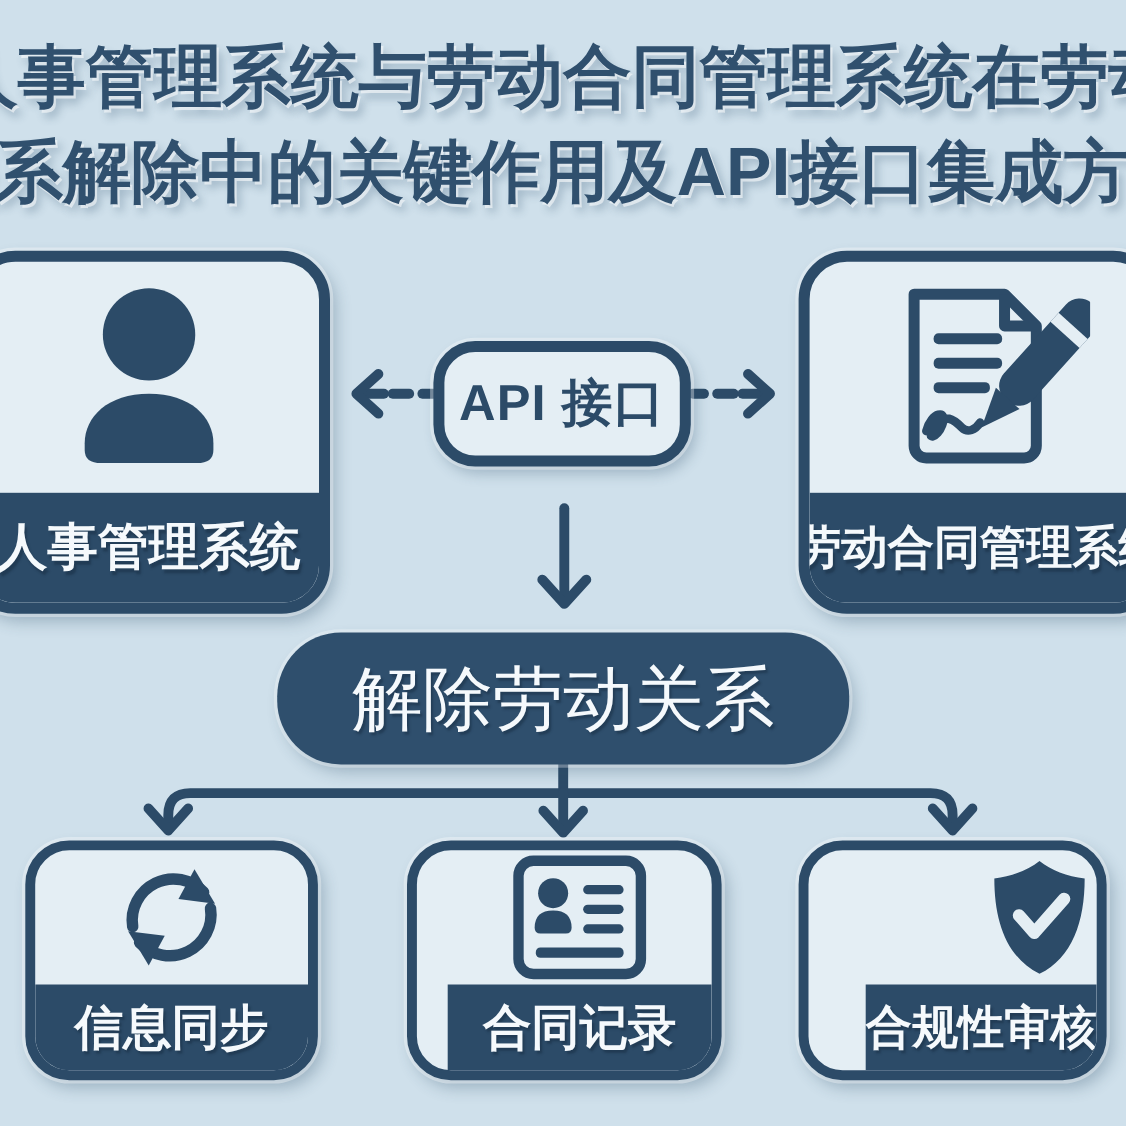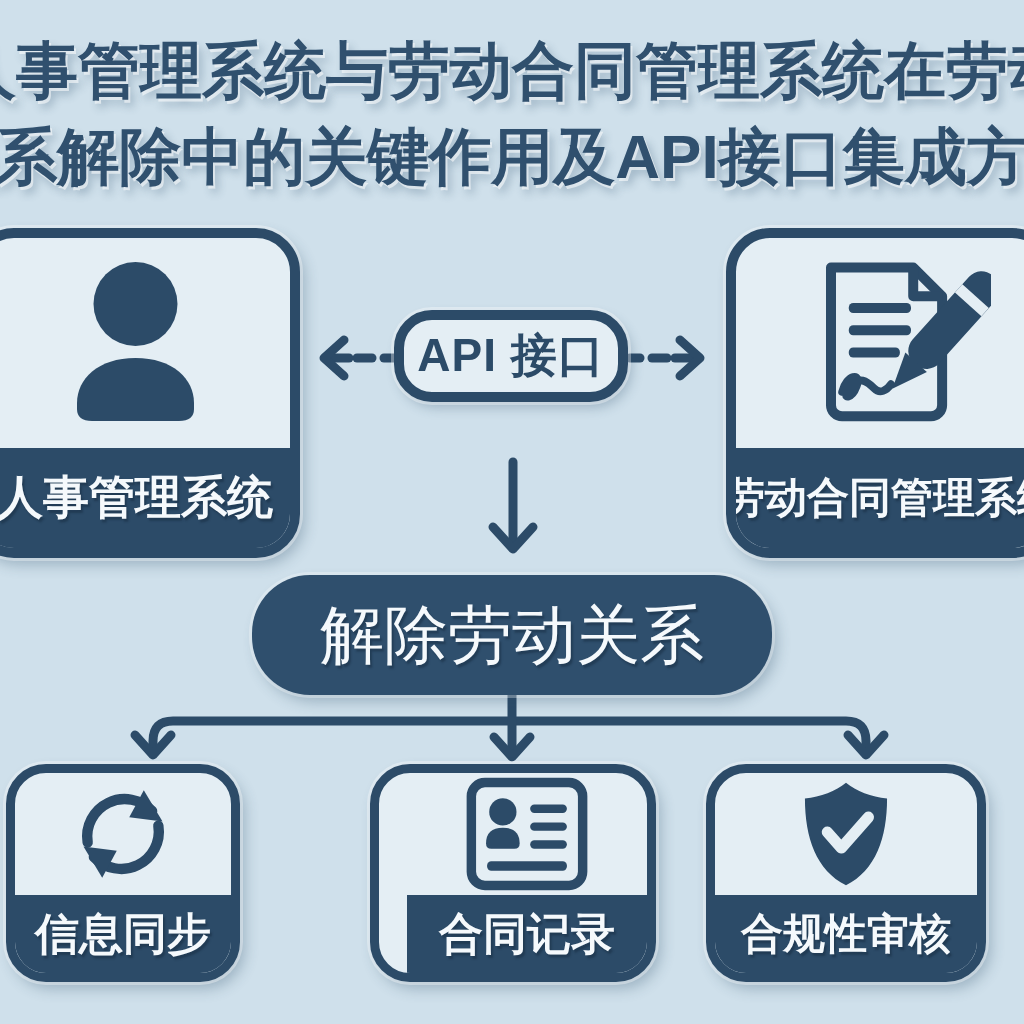--- a/index.html
+++ b/index.html
@@ -30,43 +30,43 @@
     font-weight:700;white-space:nowrap;flex:0 0 auto;
     text-shadow:2px 3px 2px rgba(20,40,60,.45);
   }
   
   .hr-box{left:-30px;top:228px;width:330px;height:330px;}
   .hr-box .label-band{height:100px;font-size:46px;}
   .contract-box{left:726px;top:228px;width:330px;height:330px;}
   .contract-box .label-band{height:100px;font-size:42px;}
   
   .api-box{
-    position:absolute;box-sizing:border-box;left:394px;top:310px;width:234px;height:92px;
+    position:absolute;box-sizing:border-box;left:394px;top:310px;width:234px;height:114px;
     background:#e4eef4;border:10px solid #2c4b68;border-radius:38px;
     display:flex;align-items:center;justify-content:center;
     font-size:46px;font-weight:800;color:#2c4b68;letter-spacing:1px;white-space:nowrap;
     box-shadow:0 0 0 3px rgba(255,255,255,.35), 4px 6px 12px rgba(44,75,104,.28);
     z-index:3;
   }
   
   .termination-box{
     position:absolute;left:252px;top:575px;width:520px;height:120px;
     background:#2f4f6d;border-radius:58px;
     display:flex;align-items:center;justify-content:center;
     color:#f5f9fc;font-size:64px;font-weight:400;white-space:nowrap;
     text-shadow:2px 3px 2px rgba(20,40,60,.45);
     box-shadow:0 0 0 3px rgba(255,255,255,.30), 5px 7px 14px rgba(44,75,104,.30);
     z-index:2;
   }
   
   .bottom-box{top:764px;height:218px;border-width:9px;border-radius:40px;}
   .bottom-box .label-band{height:78px;font-size:44px;}
-  .sync-box{left:6px;width:234px;justify-content:flex-end;}
+  .sync-box{left:23px;width:266px;justify-content:flex-end;}
   .records-box{left:370px;width:286px;padding-left:28px;}
-  .compliance-box{left:706px;width:280px;}
+  .compliance-box{left:726px;width:280px;align-items:flex-end;}
   .compliance-box .label-band{font-size:42px;}
   .panel{z-index:2;}
   
   .connectors{position:absolute;left:0;top:0;z-index:1;pointer-events:none;}
   .stroke{stroke:#2c4b68;stroke-width:9;fill:none;stroke-linecap:round;stroke-linejoin:round;}
   .fillnavy{fill:#2c4b68;}
   .icon-svg{display:block;}
 </style>
 </head>
 <body>

